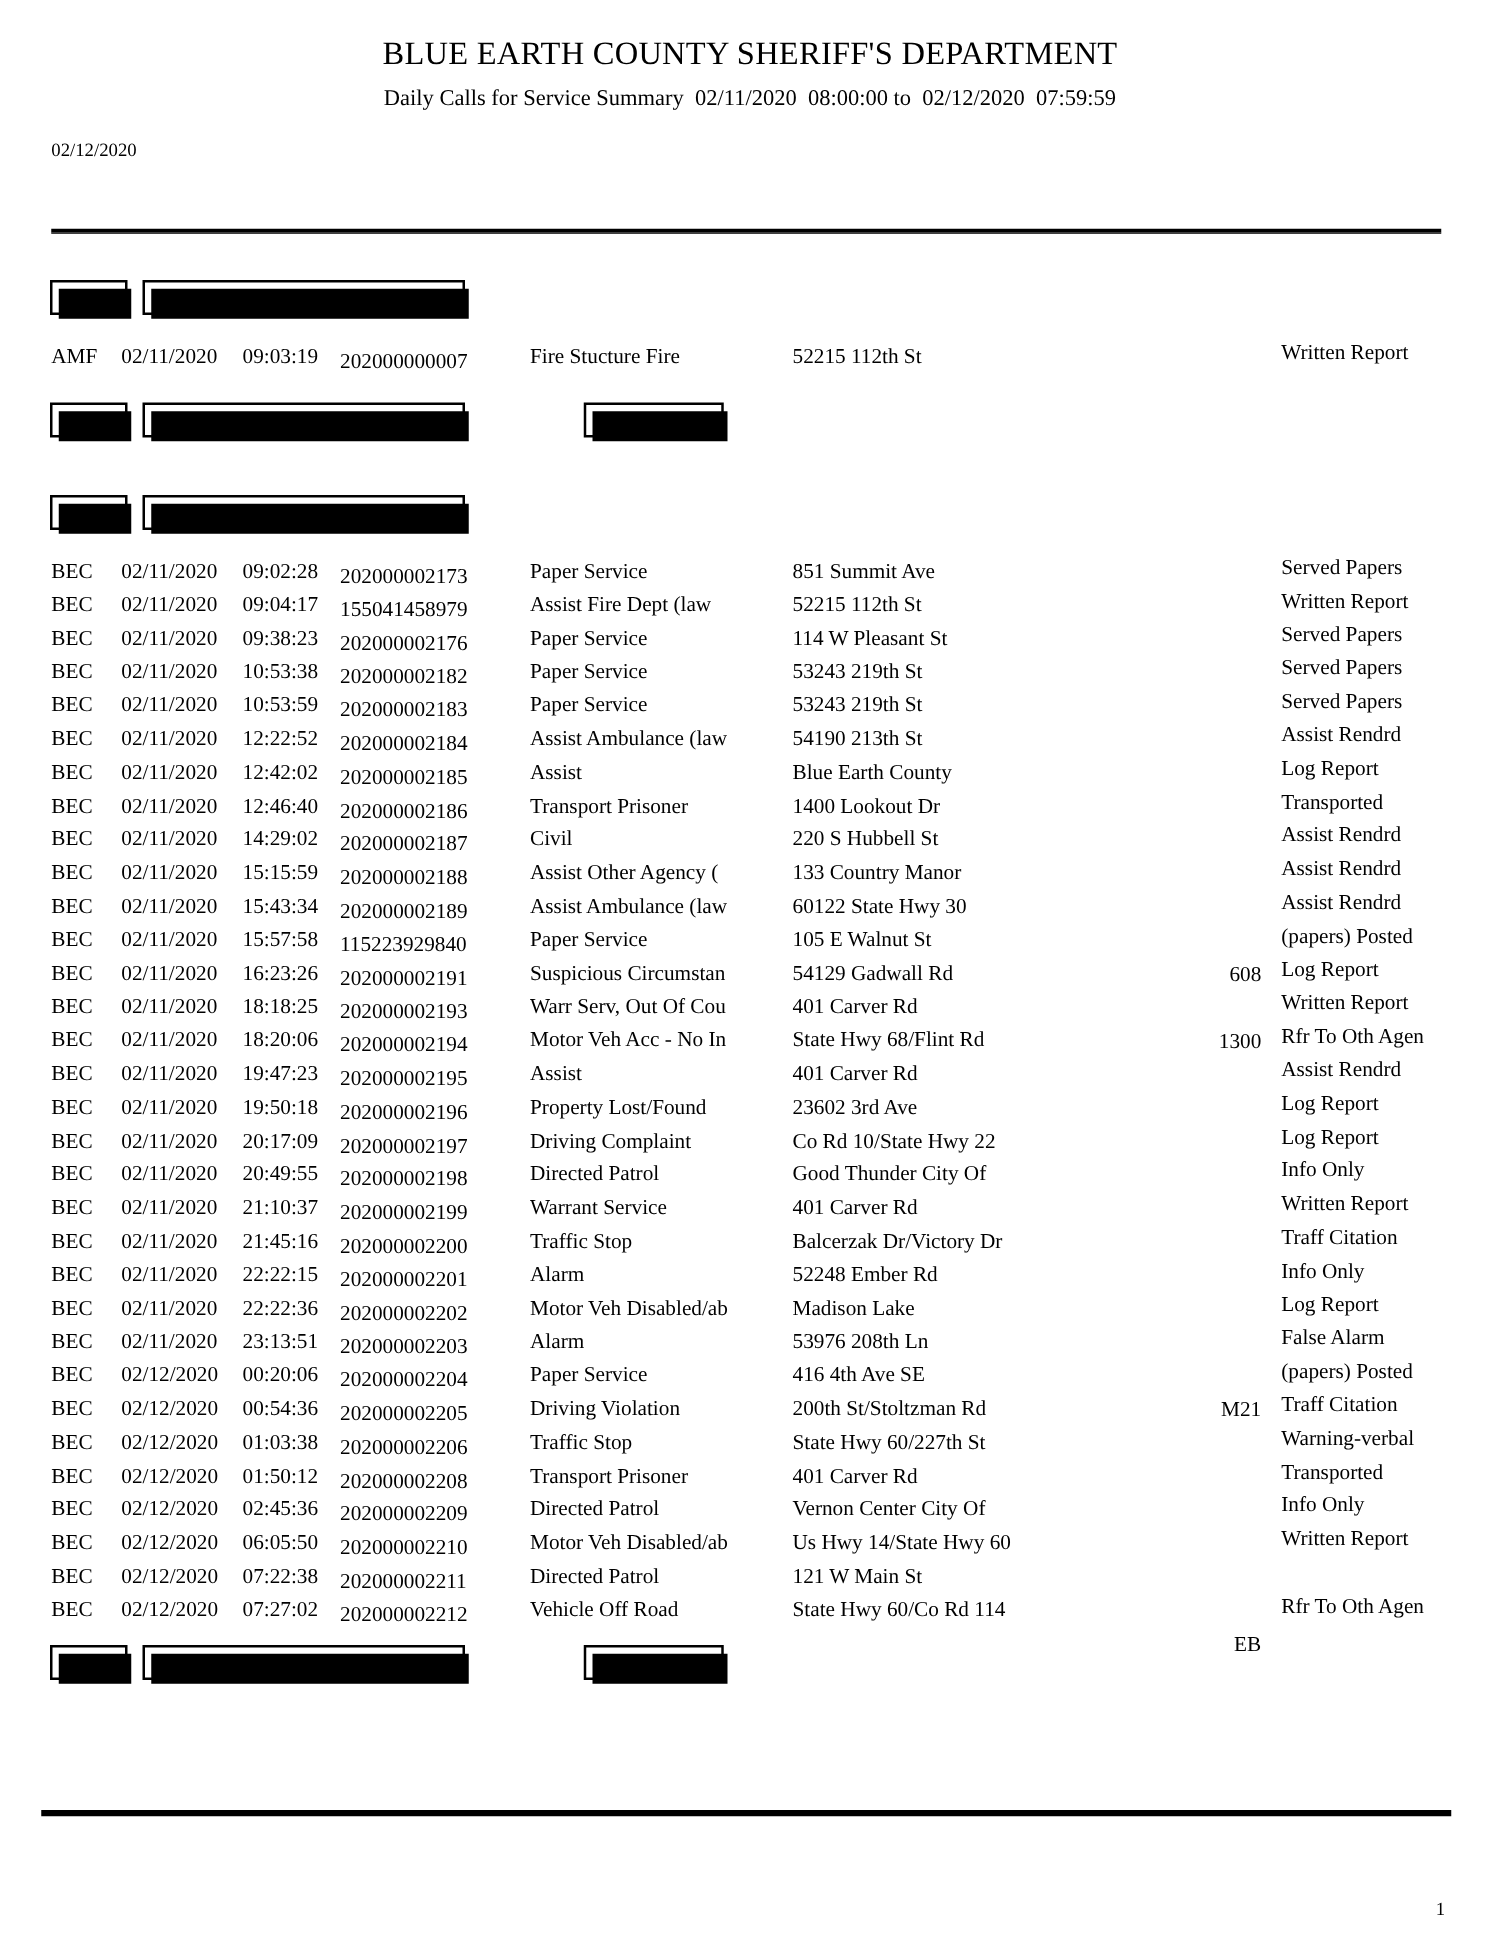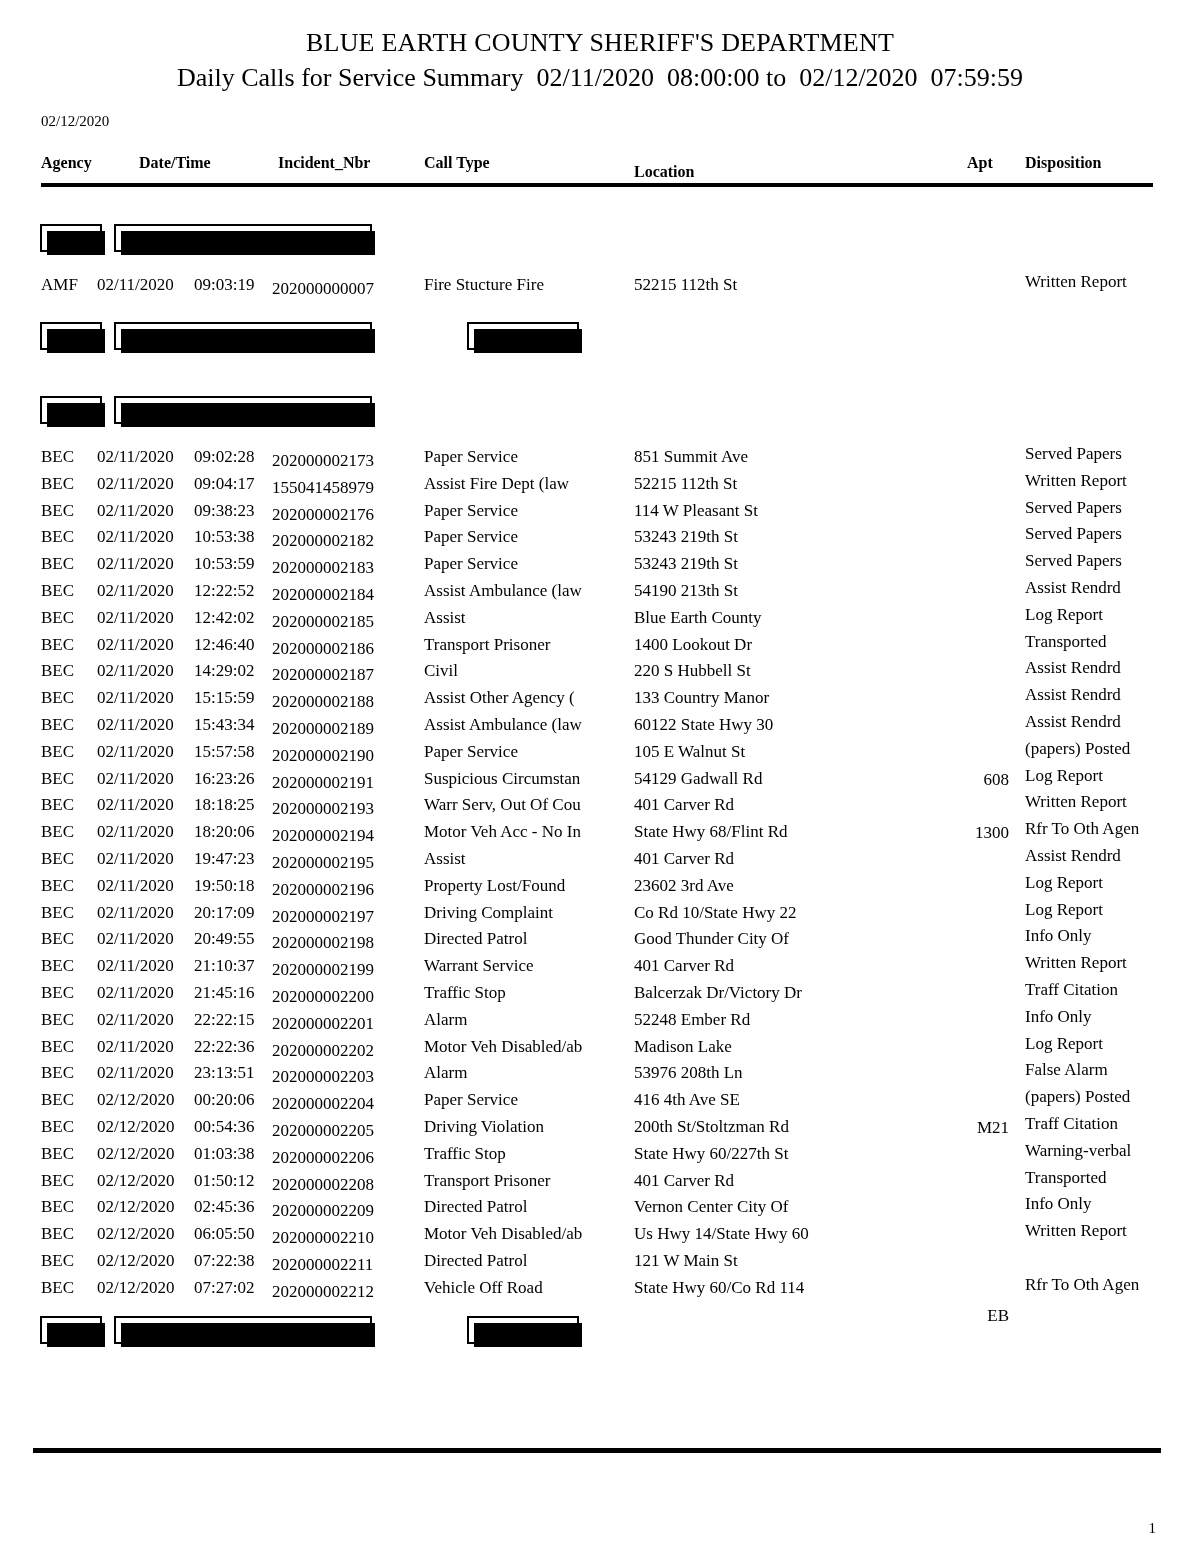--- a/index.html
+++ b/index.html
@@ -26,21 +26,21 @@
   .title-block {
     text-align: center;
     padding-top: 26px;
   }
   .title-line1 {
     font-size: 26px;
     letter-spacing: 0.2px;
     line-height: 34px;
   }
   .title-line2 {
-    font-size: 26px;
+    font-size: 18px;
     line-height: 36px;
     white-space: pre;
   }
 
   .run-date {
     position: absolute;
     left: 41px;
     top: 113px;
     font-size: 15px;
   }
@@ -181,29 +181,20 @@
 
 <div class="page">
 
   <div class="title-block">
     <div class="title-line1">BLUE EARTH COUNTY SHERIFF'S DEPARTMENT</div>
     <div class="title-line2">Daily Calls for Service Summary  02/11/2020  08:00:00 to  02/12/2020  07:59:59</div>
   </div>
 
   <div class="run-date">02/12/2020</div>
 
-  <div class="col-header">
-    <span class="ch-agency">Agency</span>
-    <span class="ch-datetime">Date/Time</span>
-    <span class="ch-incident">Incident_Nbr</span>
-    <span class="ch-calltype">Call Type</span>
-    <span class="ch-location">Location</span>
-    <span class="ch-apt">Apt</span>
-    <span class="ch-disposition">Disposition</span>
-  </div>
   <div class="header-rule"></div>
 
   <div id="sections-host">
       <div class="agency-band" style="top: 224px;">
         <div class="shadow-box chip-code">AMF</div>
         <div class="shadow-box chip-name">Amboy Fire Dept</div>
       </div>
       <div class="rows" style="top: 274px;">
         <div class="row row-amf" style="height: 26.8px;">
           <span class="c-agency">AMF</span>
@@ -333,21 +324,21 @@
           <span class="c-incident">202000002189</span>
           <span class="c-calltype">Assist Ambulance (law</span>
           <span class="c-location">60122 State Hwy 30</span>
           <span class="c-apt"></span>
           <span class="c-disp">Assist Rendrd</span>
         </div>
         <div class="row" style="height: 26.8px;">
           <span class="c-agency">BEC</span>
           <span class="c-date">02/11/2020</span>
           <span class="c-time">15:57:58</span>
-          <span class="c-incident">202000002190</span>
+          <span class="c-incident">115223929840</span>
           <span class="c-calltype">Paper Service</span>
           <span class="c-location">105 E Walnut St</span>
           <span class="c-apt">608</span>
           <span class="c-disp">(papers) Posted</span>
         </div>
         <div class="row" style="height: 26.8px;">
           <span class="c-agency">BEC</span>
           <span class="c-date">02/11/2020</span>
           <span class="c-time">16:23:26</span>
           <span class="c-incident">202000002191</span>

